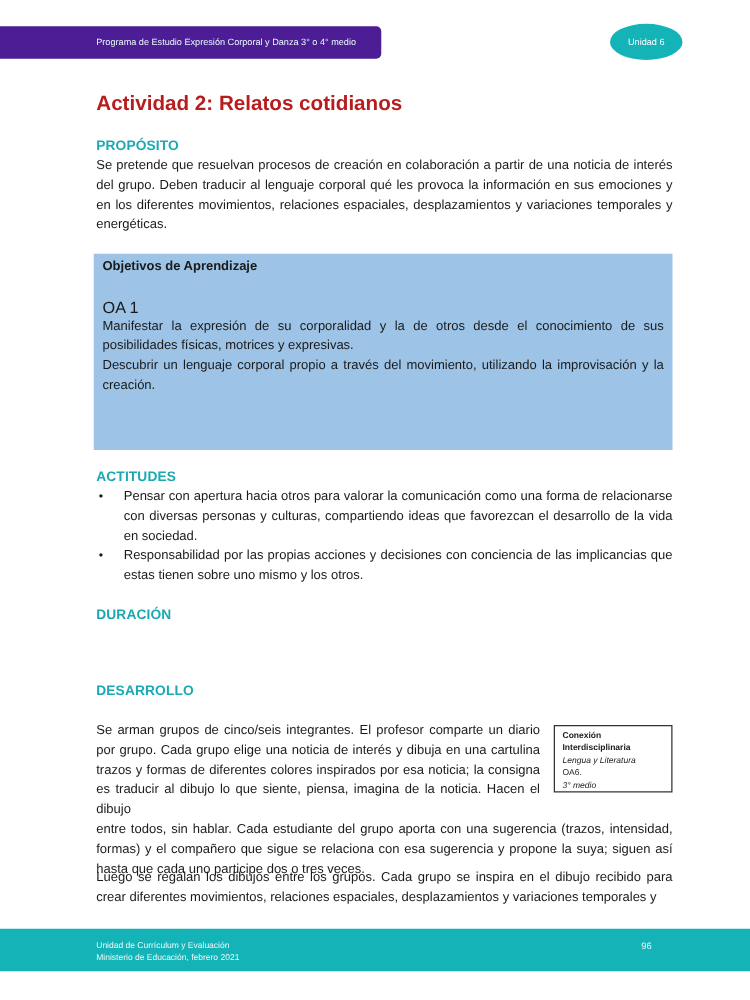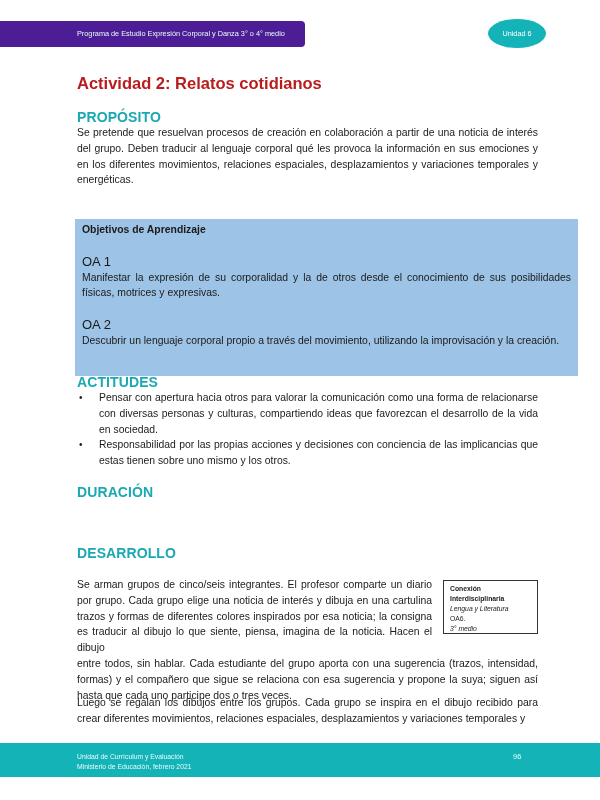--- a/index.html
+++ b/index.html
@@ -16,33 +16,33 @@
       position: absolute; left: 488px; top: 19px; width: 58px; height: 29px;
       background: #14b3b8; border-radius: 50%;
       color: #ffffff; font-size: 7.3px; line-height: 29px; text-align: center;
     }
 
     .content { position: absolute; left: 77px; top: 72px; width: 461px; }
     .page-title {
       color: #b91c1c; font-weight: bold; font-size: 16.5px; line-height: 22px;
     }
     .section-heading {
-      color: #1aa9b3; font-weight: bold; font-size: 14px; line-height: 14px;
+      color: #1aa9b3; font-weight: bold; font-size: 11px; line-height: 14px;
       letter-spacing: 0.1px;
     }
     p, li, .body-text {
       font-size: 10.4px; line-height: 15.8px; text-align: justify; color: #1a1a1a;
     }
 
     .purpose { position: absolute; top: 38px; width: 461px; }
     .purpose .section-heading { margin-bottom: 1px; }
 
     .oa-box {
-      position: absolute; left: -2px; top: 131px; width: 503px; height: 157px;
-      background: #9dc3e6; padding: 3px 7px 0 7px; margin-top: 16px;
+      position: absolute; left: -2px; top: 131px; width: 463px; height: 157px;
+      background: #9dc3e6; padding: 3px 7px 0 7px;
     }
     .oa-box .oa-title { font-weight: bold; font-size: 10.4px; line-height: 15.8px; }
     .oa-box .oa-code { font-weight: normal; font-size: 13px; line-height: 15.8px; margin-top: 16px; }
     .oa-box p { font-size: 10.4px; line-height: 15.8px; }
 
     .attitudes { position: absolute; top: 303px; width: 461px; }
     .attitudes ul { list-style: none; margin-top: 1px; }
     .attitudes li { position: relative; padding-left: 22px; }
     .attitudes li .bullet {
       position: absolute; left: 2px; top: 0; font-size: 10px;
@@ -93,21 +93,20 @@
 
   <section class="purpose">
     <div class="section-heading">PROPÓSITO</div>
     <p>Se pretende que resuelvan procesos de creación en colaboración a partir de una noticia de interés del grupo. Deben traducir al lenguaje corporal qué les provoca la información en sus emociones y en los diferentes movimientos, relaciones espaciales, desplazamientos y variaciones temporales y energéticas.</p>
   </section>
 
   <section class="oa-box">
     <div class="oa-title">Objetivos de Aprendizaje</div>
     <div class="oa-code">OA 1</div>
     <p>Manifestar la expresión de su corporalidad y la de otros desde el conocimiento de sus posibilidades físicas, motrices y expresivas.</p>
-    <div class="oa-code">OA 2</div>
     <p>Descubrir un lenguaje corporal propio a través del movimiento, utilizando la improvisación y la creación.</p>
   </section>
 
   <section class="attitudes">
     <div class="section-heading">ACTITUDES</div>
     <ul>
       <li>
         <span class="bullet">•</span>
         <span>Pensar con apertura hacia otros para valorar la comunicación como una forma de relacionarse con diversas personas y culturas, compartiendo ideas que favorezcan el desarrollo de la vida en sociedad.</span>
       </li>

